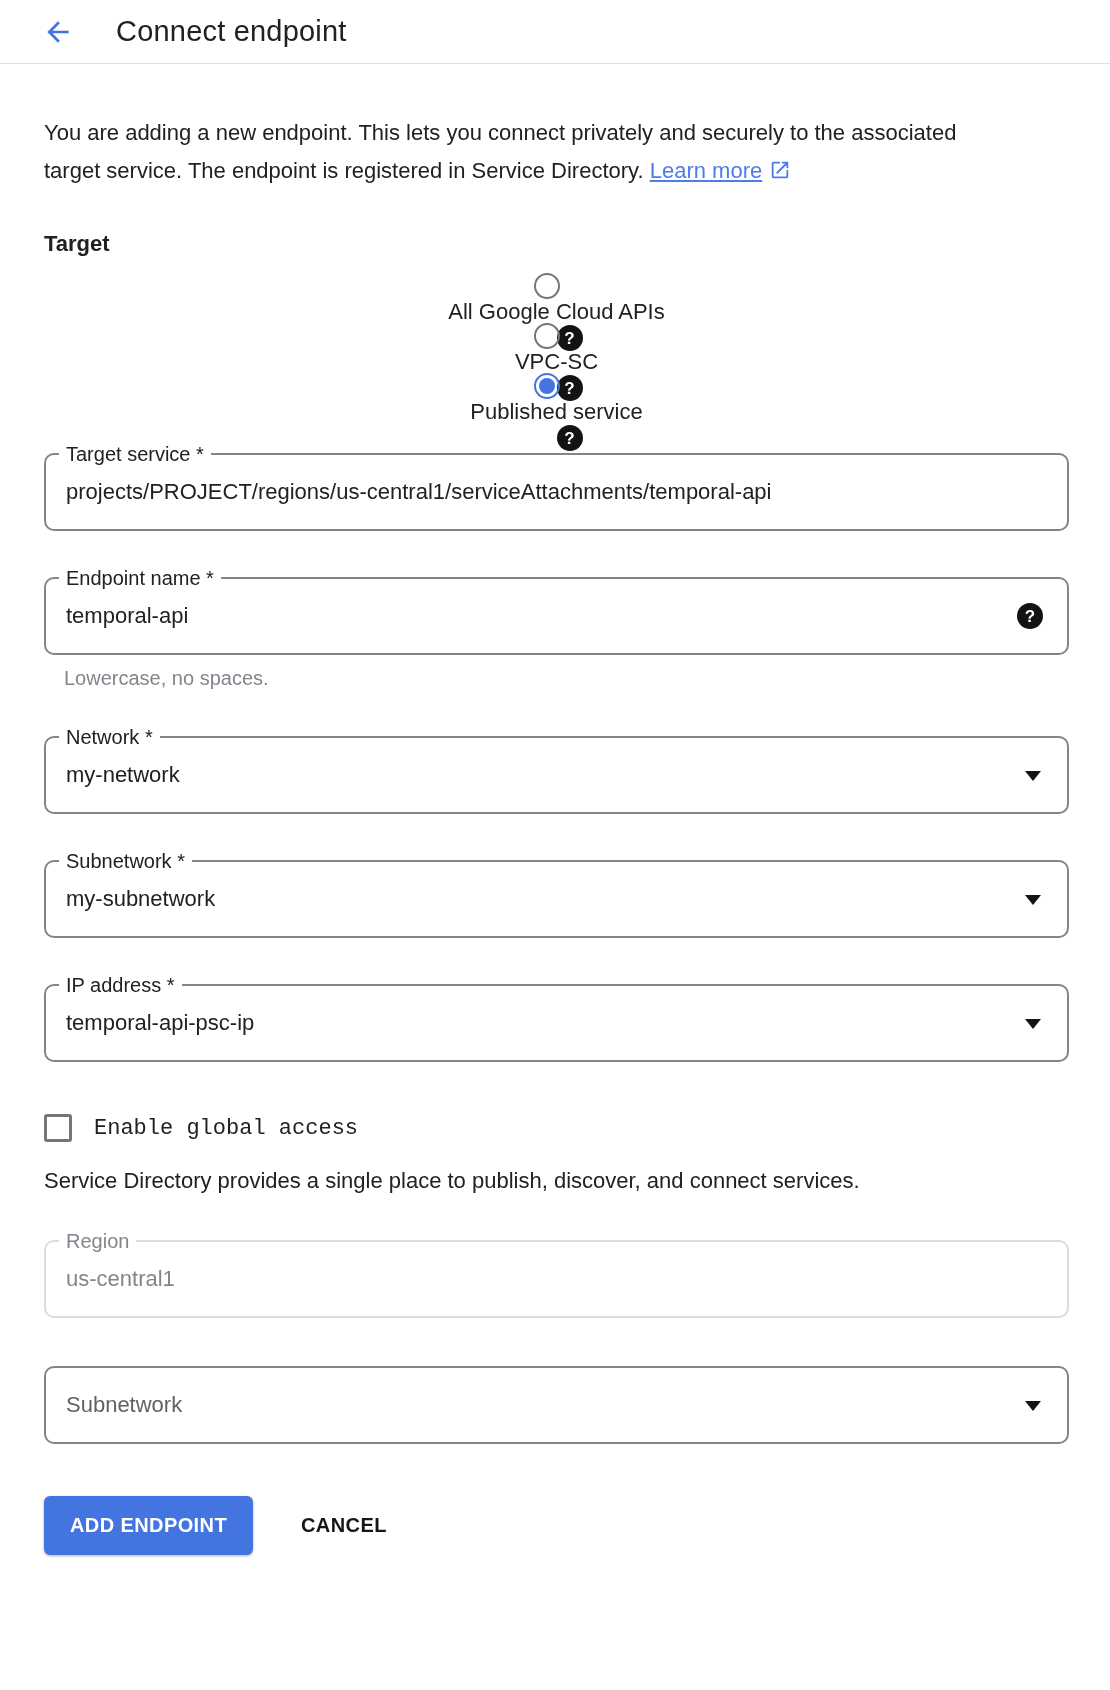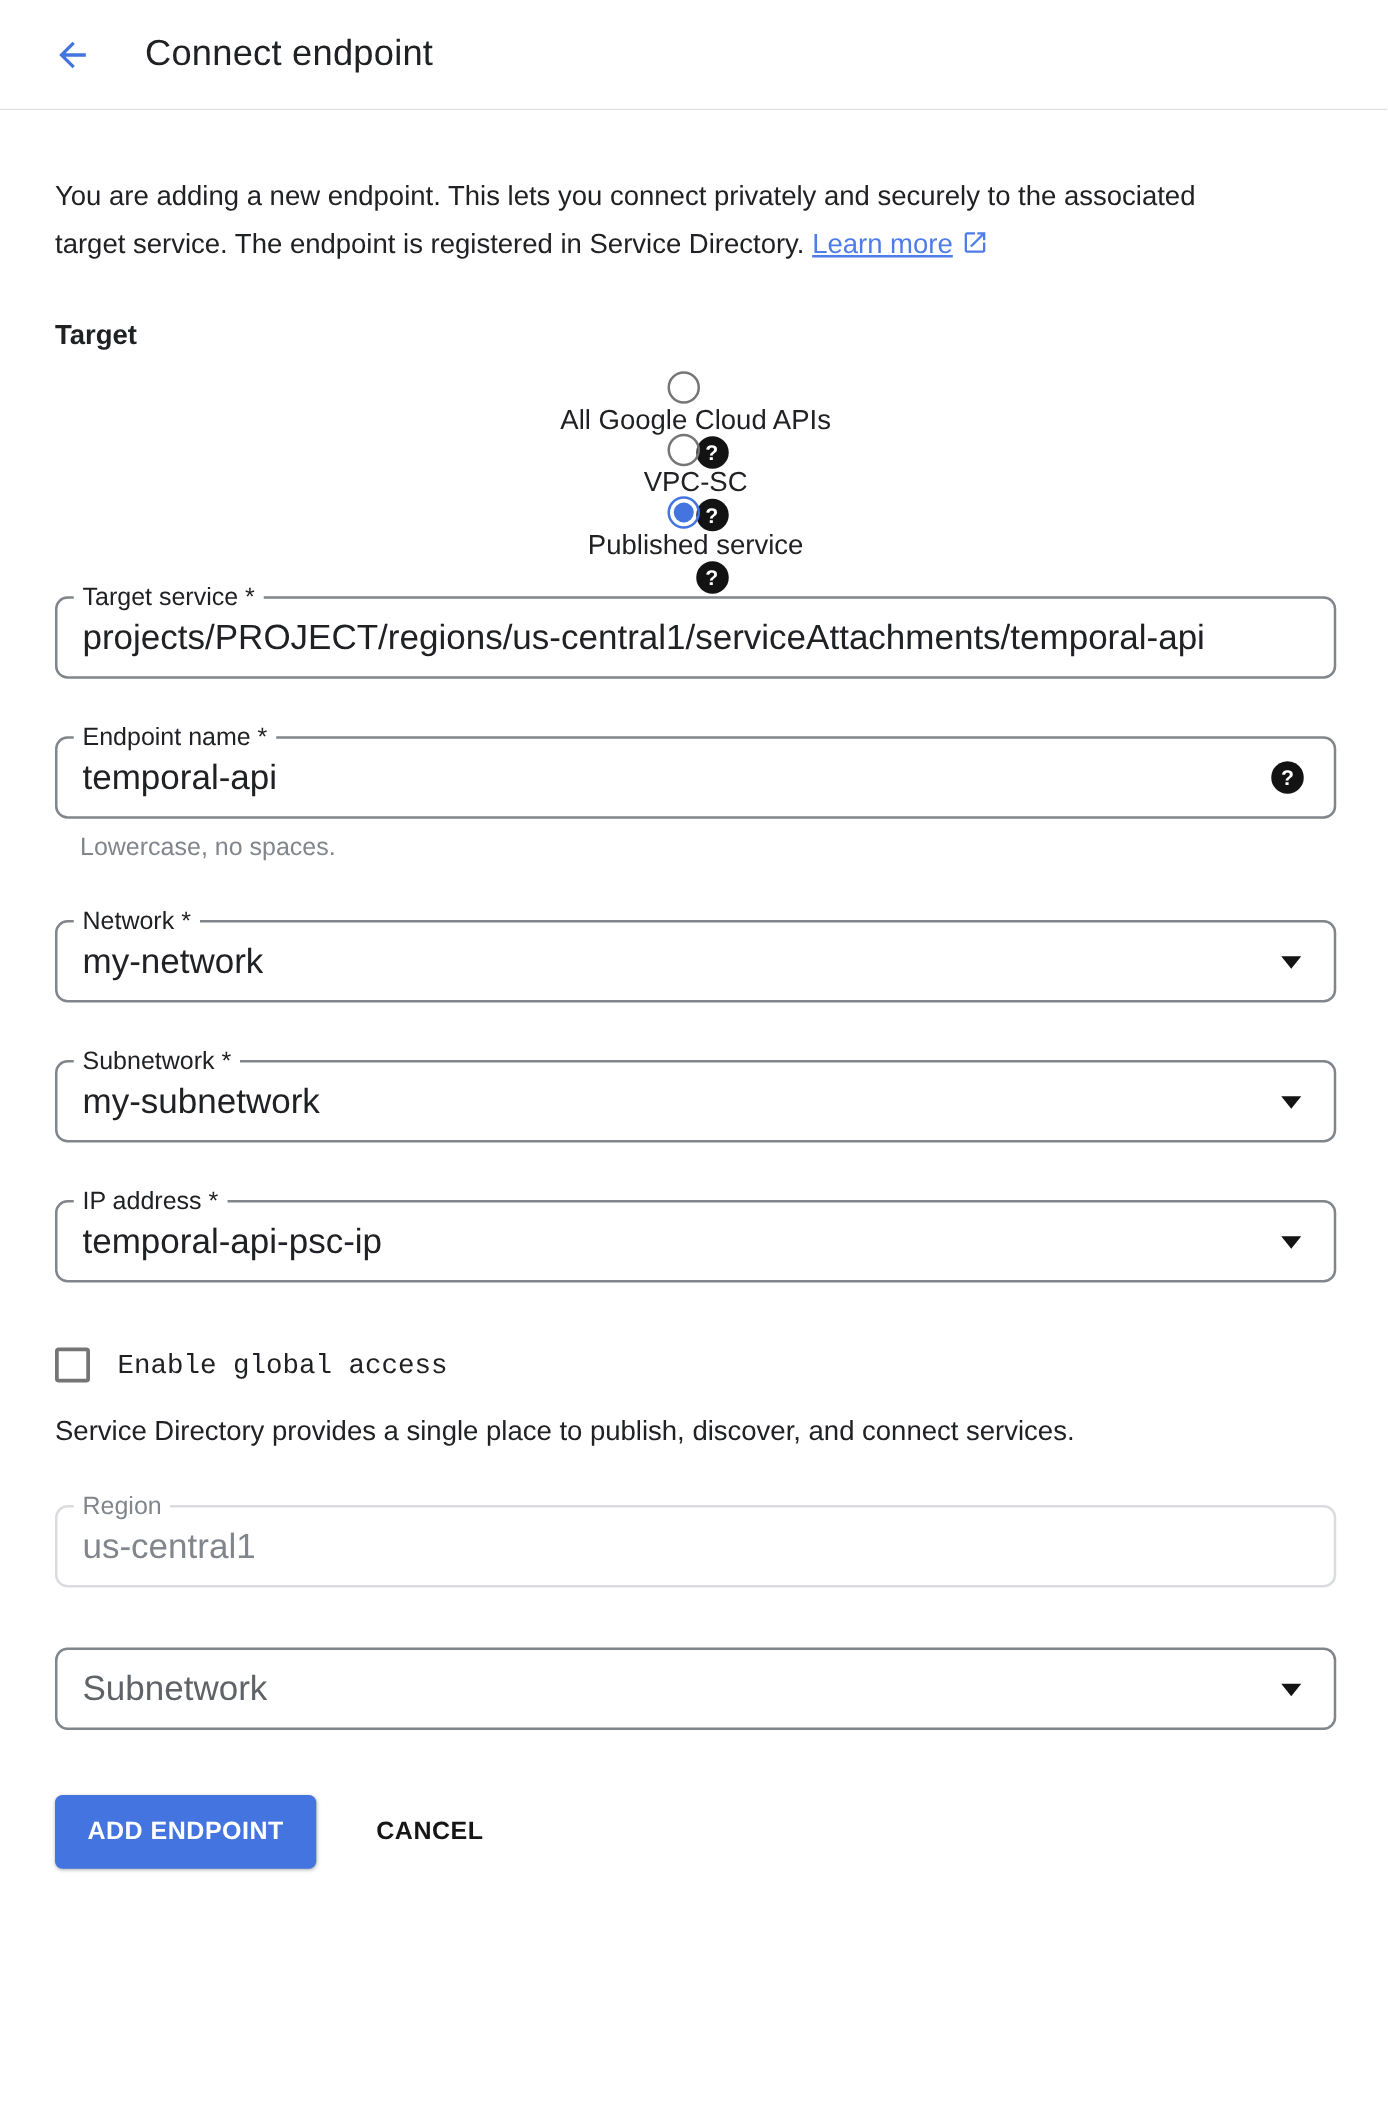--- a/index.html
+++ b/index.html
@@ -14,21 +14,21 @@
   }
   *{box-sizing:border-box;}
   html,body{margin:0;padding:0;}
   body{
     width:1110px;height:1690px;background:#fff;color:var(--text);
     font-family:"Liberation Sans","DejaVu Sans",sans-serif;
     overflow:hidden;
   }
   
   .header{
-    height:88px;border-bottom:1px solid var(--divider);
+    height:64px;border-bottom:1px solid var(--divider);
     display:flex;align-items:center;padding-left:38px;
   }
   .back-btn{
     background:none;border:none;padding:0;margin:0 38px 0 0;cursor:pointer;
     width:40px;height:40px;display:flex;align-items:center;justify-content:center;
     color:var(--accent);
   }
   .page-title{font-size:29px;font-weight:400;margin:0;letter-spacing:.2px;color:var(--text);}
   
   .main{padding:0 41px 0 44px;}
@@ -48,29 +48,29 @@
     content:"";position:absolute;inset:3px;border-radius:50%;background:var(--accent);
   }
   .radio-label{font-size:22px;}
   .help-icon{
     width:26px;height:26px;border-radius:50%;background:#131313;color:#fff;
     font-size:17px;font-weight:700;display:inline-flex;align-items:center;
     justify-content:center;margin-left:26px;flex:none;cursor:pointer;line-height:1;
   }
   
   .field{
-    position:relative;margin-top:46px;height:66px;border:2px solid var(--border);
+    position:relative;margin-top:46px;height:78px;border:2px solid var(--border);
     border-radius:10px;display:flex;align-items:center;background:#fff;
     padding:0 60px 0 20px;cursor:text;
   }
   .notch{
     position:absolute;top:-13px;left:13px;background:#fff;padding:0 7px;
     font-size:20px;font-weight:500;color:var(--text);line-height:24px;white-space:nowrap;
   }
-  .field .value{font-size:28px;color:var(--text);white-space:nowrap;overflow:hidden;}
+  .field .value{font-size:22px;color:var(--text);white-space:nowrap;overflow:hidden;}
   .caret{
     position:absolute;right:26px;top:50%;margin-top:-4px;width:0;height:0;
     border-left:8px solid transparent;border-right:8px solid transparent;
     border-top:10px solid #141414;
   }
   .field .help-icon{position:absolute;right:24px;top:50%;transform:translateY(-50%);margin-left:0;}
   .helper{margin:12px 0 0 20px;font-size:20px;color:var(--muted);}
   
   .check-row{display:flex;align-items:center;margin-top:52px;cursor:pointer;}
   .checkbox{

